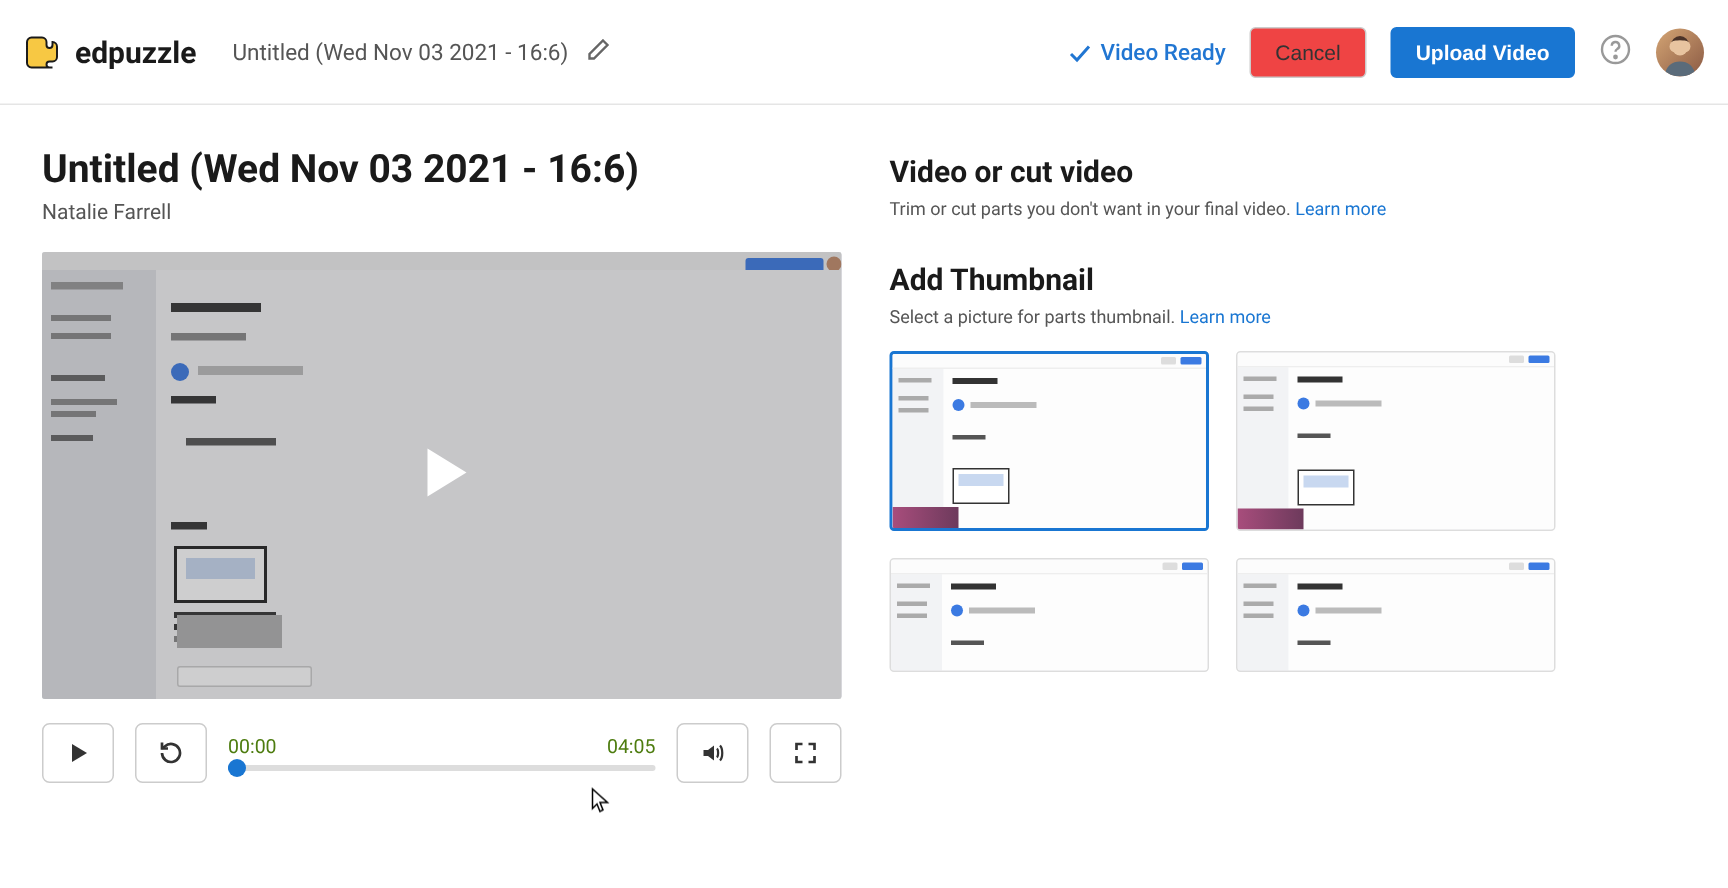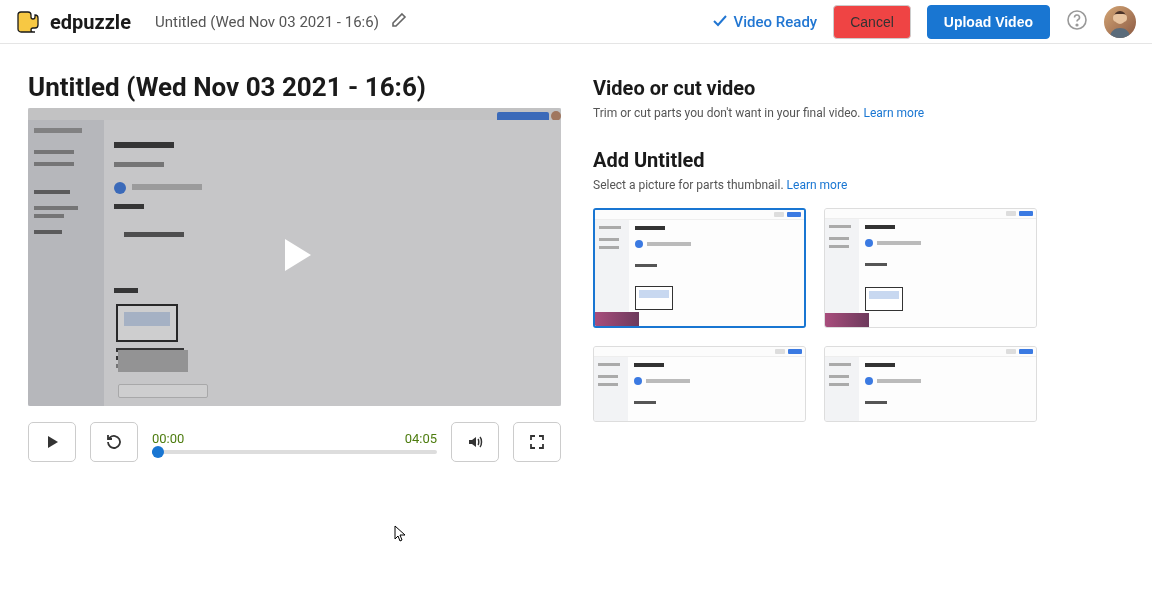--- a/index.html
+++ b/index.html
@@ -1,25 +1,25 @@
 <!DOCTYPE html>
 <html><head>
 <meta charset="utf-8">
 <style>
   * { box-sizing: border-box; margin: 0; padding: 0; }
   body { font-family: -apple-system, BlinkMacSystemFont, "Segoe UI", Roboto, Helvetica, Arial, sans-serif; background: #fff; color: #1a1a1a; width: 1152px; height: 592px; overflow: hidden; }
 
   
-  .header { display: flex; align-items: center; height: 44px; padding: 0 16px; border-bottom: 1px solid #e5e5e5; }
+  .header { display: flex; align-items: center; height: 70px; padding: 0 16px; border-bottom: 1px solid #e5e5e5; }
   .logo { display: flex; align-items: center; gap: 8px; font-weight: 700; font-size: 20px; color: #1a1a1a; margin-right: 24px; }
   .header-title-wrap { display: flex; align-items: center; gap: 12px; flex: 1; }
   .header-title { font-size: 15px; color: #555; }
   .edit-icon { color: #666; cursor: pointer; }
   .header-right { display: flex; align-items: center; gap: 16px; }
-  .video-ready { display: flex; align-items: flex-start; gap: 6px; color: #2176d2; font-size: 15px; font-weight: 500; }
+  .video-ready { display: flex; align-items: flex-end; gap: 6px; color: #2176d2; font-size: 15px; font-weight: 500; }
   .btn { font-size: 14px; padding: 8px 16px; border-radius: 4px; border: 1px solid #ccc; background: #ef4444; cursor: pointer; font-weight: 400; color: #333; }
   .btn-primary { background: #1976d2; border-color: #1976d2; color: #fff; font-weight: 600; }
   .help-icon { color: #999; cursor: pointer; }
   .avatar { width: 32px; height: 32px; border-radius: 50%; background: linear-gradient(135deg,#d4a574,#8b5a44); overflow: hidden; display:flex; align-items:center; justify-content:center; }
   .avatar svg { width:100%; height:100%; }
 
   
   .main { display: flex; padding: 28px 28px 0 28px; gap: 32px; }
   .left-col { width: 533px; flex-shrink: 0; }
   .right-col { flex: 1; padding-top: 4px; }
@@ -141,20 +141,21 @@
           <circle cx="16" cy="13" r="5" fill="#e8c4a0"></circle>
           <path d="M6 32c0-7 5-10 10-10s10 3 10 10z" fill="#5a6b7a"></path>
         </svg>
     </div>
   </div>
 </header>
 
 <div class="main">
   <div class="left-col">
     <h1 class="page-title">Untitled (Wed Nov 03 2021 - 16:6)</h1>
+    <div class="author">Natalie Farrell</div>
 
     <div class="video-box">
       <div class="video-inner">
         <div class="vi-top">
             <div class="vi-badge1"></div>
             <div class="vi-avatar"></div>
           </div>
         <div class="vi-sidebar">
           <div class="vi-sb1"></div>
             <div class="vi-sb2"></div>
@@ -228,21 +229,21 @@
 
   <div class="right-col">
     <div class="section">
       <h2>Video or cut video</h2>
       <p class="section-desc">
         <span>Trim or cut parts you don't want in your final video. </span><a class="learn-more">Learn more</a>
       </p>
     </div>
 
     <div class="section">
-      <h2>Add Untitled</h2>
+      <h2>Add Thumbnail</h2>
       <p class="section-desc">
         <span>Select a picture for parts thumbnail. </span><a class="learn-more">Learn more</a>
       </p>
       <div class="thumb-grid">
         <div class="thumb selected">
           <div class="mini">
               <div class="m-top">
                 <div class="m-tr"></div>
                 <div class="m-tr2"></div>
               </div>

